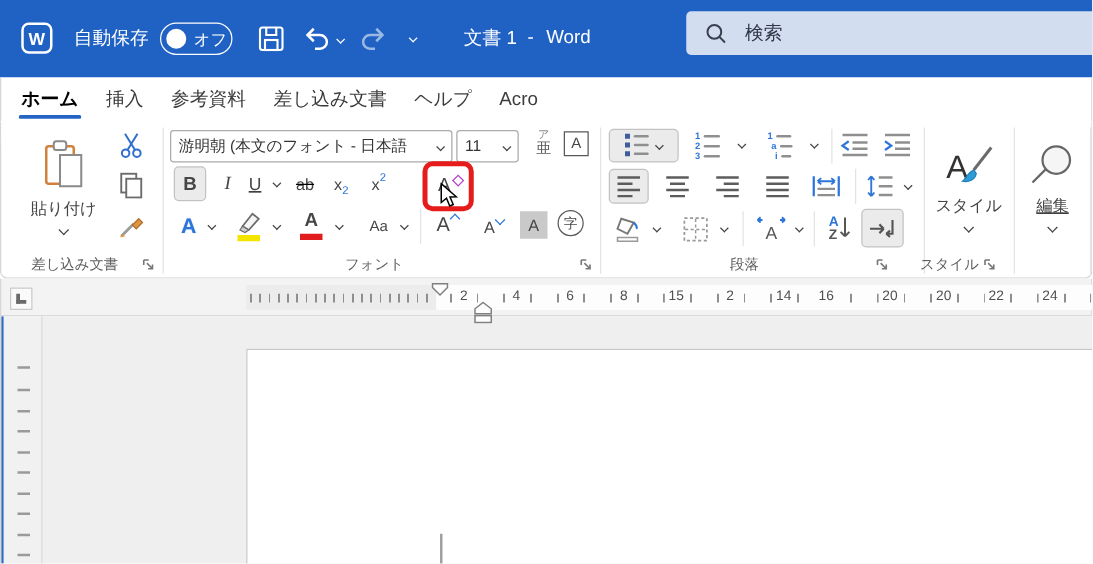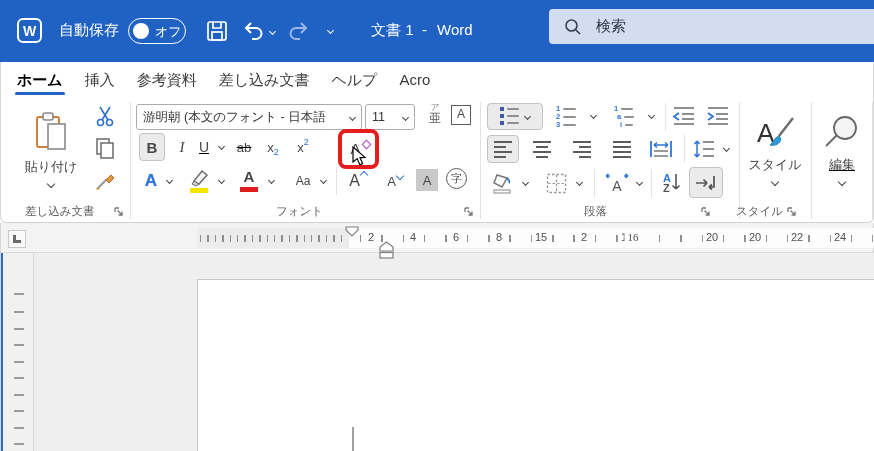--- a/index.html
+++ b/index.html
@@ -447,21 +447,21 @@
     <div id="ruler-active-band"></div>
     <div id="ruler-margin-ticks"></div>
     <div id="ruler-active-ticks"></div>
     <span class="rnum" style="left:370px;">2</span>
     <span class="rnum" style="left:412px;">4</span>
     <span class="rnum" style="left:455px;">6</span>
     <span class="rnum" style="left:498px;">8</span>
     <span class="rnum" style="left:540px;">15</span>
     <span class="rnum" style="left:583px;">2</span>
     <span class="rnum" style="left:626px;">14</span>
-    <span class="rnum" style="left:632px;font-family:Liberation Serif, serif;">16</span>
+    <span class="rnum" style="left:660px;">16</span>
     <span class="rnum" style="left:711px;">20</span>
     <span class="rnum" style="left:754px;">20</span>
     <span class="rnum" style="left:796px;">22</span>
     <span class="rnum" style="left:839px;">24</span>
     <span class="rnum" style="left:881px;">26</span>
   </div>
 
   <svg class="abs" style="left:345px;top:226px;z-index:20;" width="14" height="11" viewBox="0 0 14 11">
     <polygon points="1,1 13,1 13,4 7,10 1,4" fill="#fdfdfd" stroke="#808080" stroke-width="1.2"></polygon>
   </svg>

